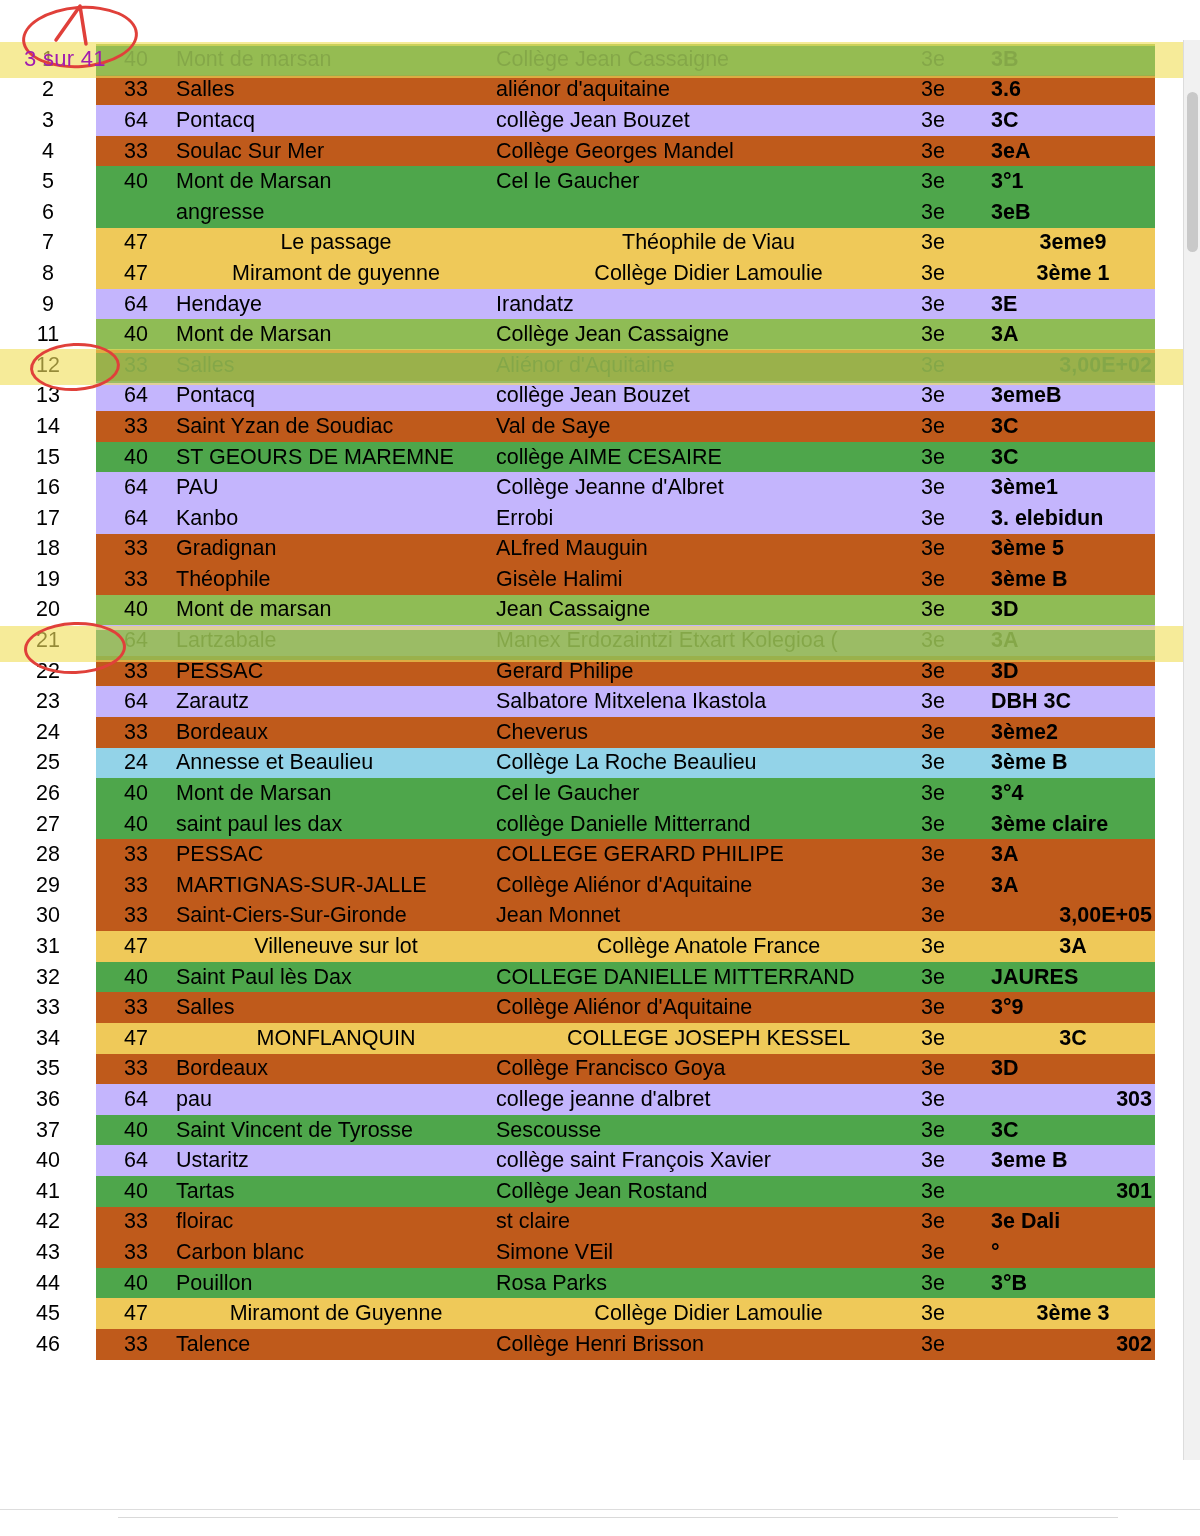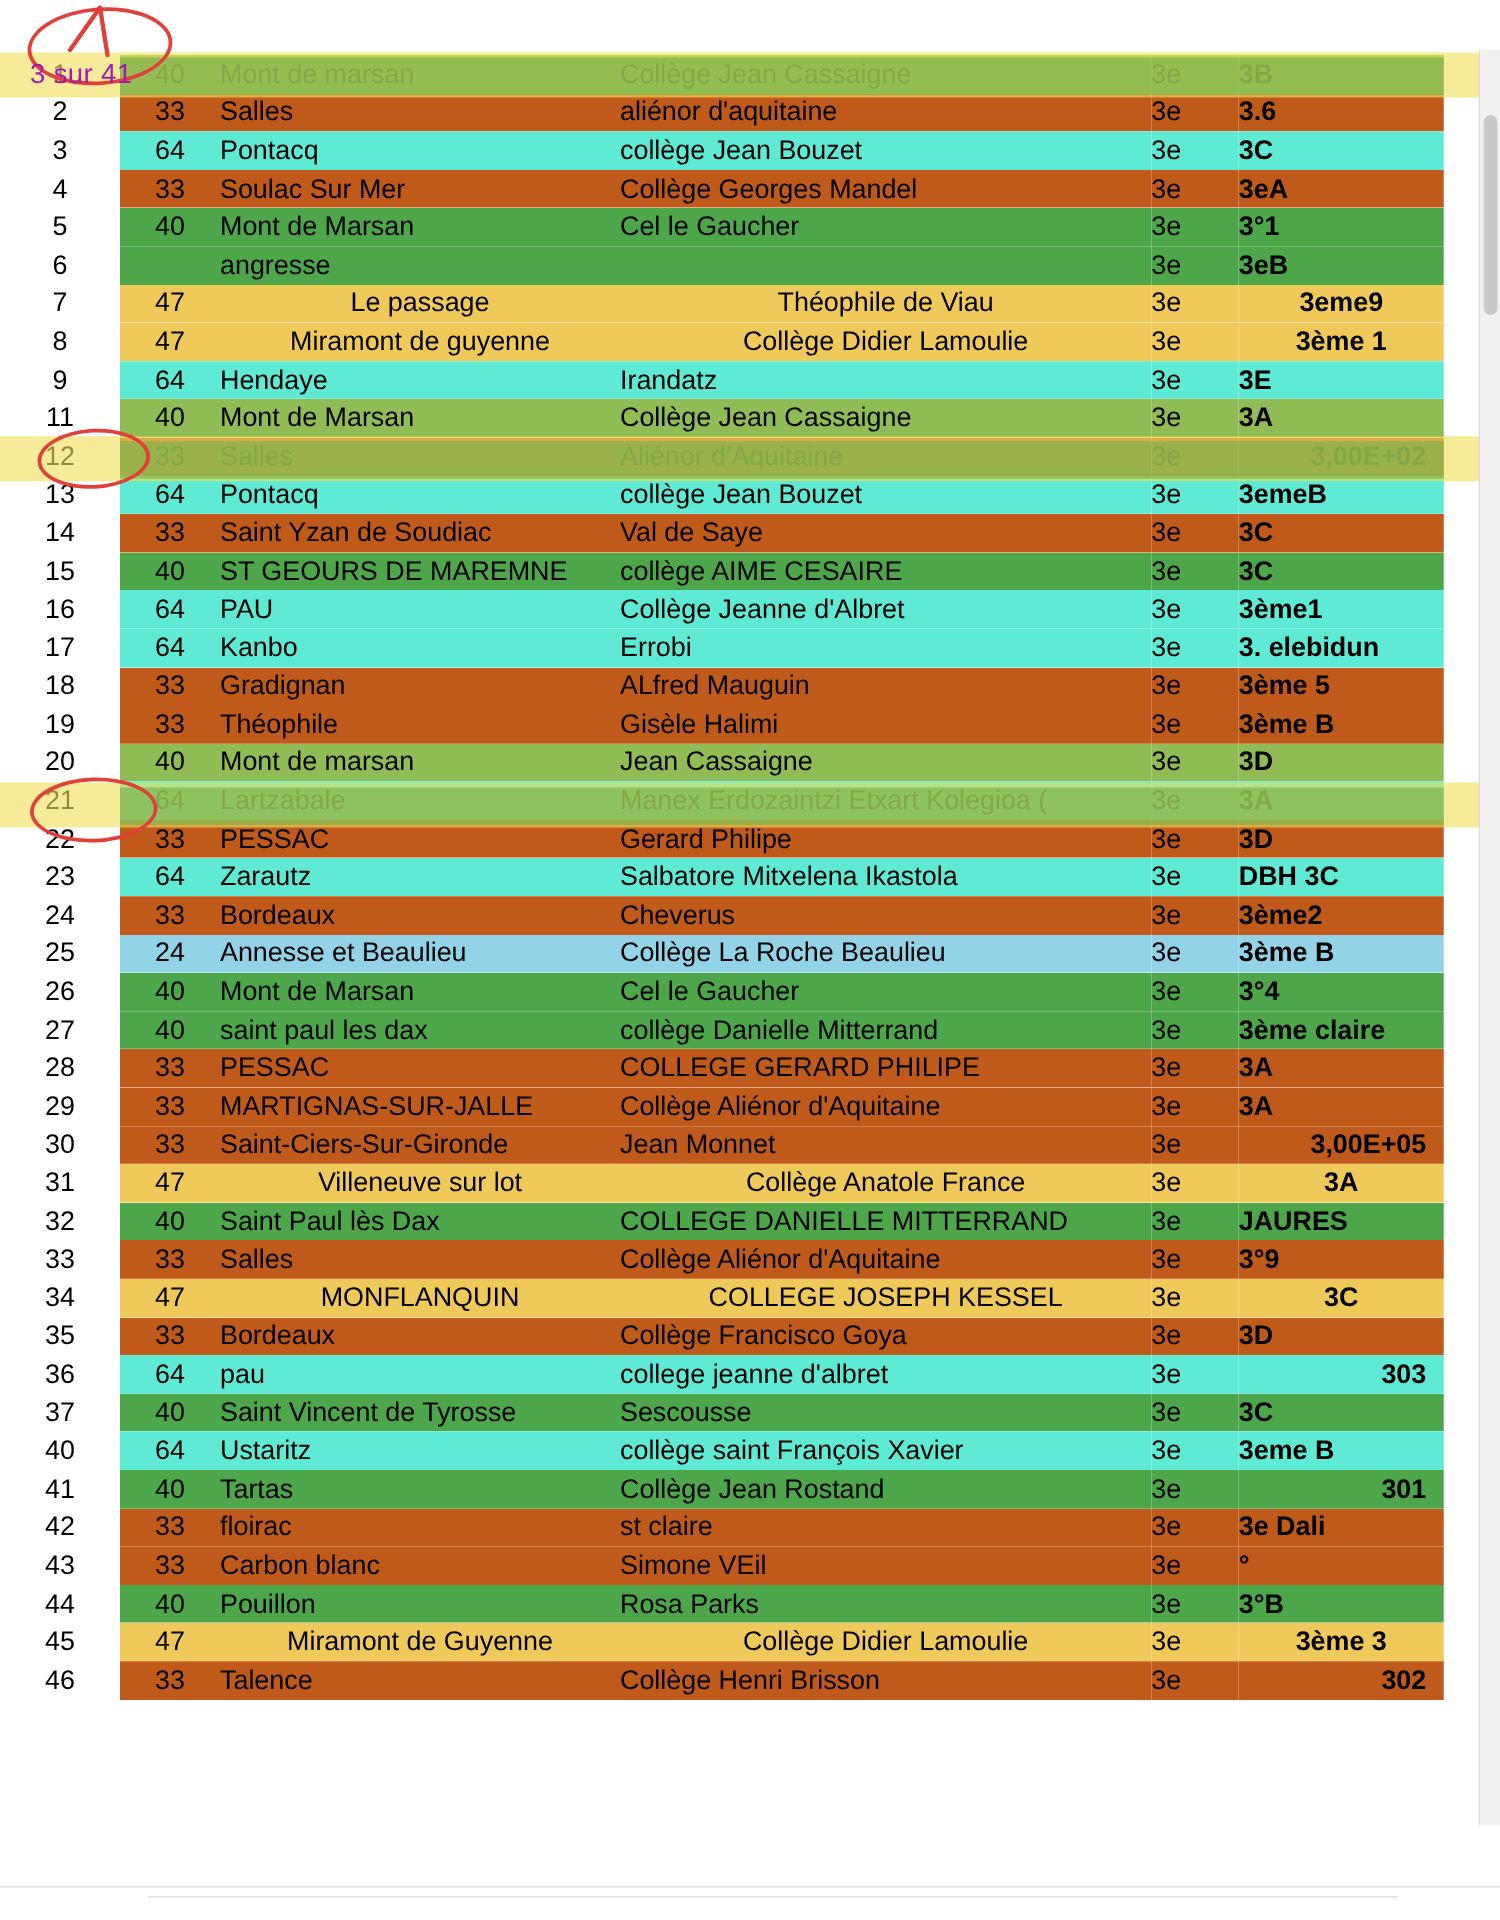--- a/index.html
+++ b/index.html
@@ -49,28 +49,28 @@
     text-align: center;
     color: #111;
     background: #ffffff !important;
     font-size: 21px;
   }
   td.dept { text-align: center; padding-right: 14px; }
   td.city { padding-left: 10px; }
   td.school { padding-left: 4px; }
   td.level { text-align: left; padding-left: 4px; }
   td.cls { padding-left: 8px; font-weight: bold; }
-  td.cls.num { text-align: right; padding-right: 14px; }
+  td.cls.num { text-align: right; padding-right: 3px; }
 
   
   .f-green  { background: #4ea64b; }
   .f-brown  { background: #bf5a1b; }
   .f-yellow { background: #efc959; text-align: center; }
   .f-blue   { background: #93d3e8; }
-  .f-white  { background: #5eead4; }
+  .f-white  { background: #c4b5fd; }
   .f-sel    { background: #8fbc55; }
 
   
   .marker {
     position: absolute;
     background: rgba(240, 222, 90, 0.62);
     pointer-events: none;
   }
   .marker.m1 { left: 0px;  top: 42px;  width: 1200px; height: 36px; }
   .marker.m2 { left: 0px;  top: 349px; width: 1200px; height: 36px; }

